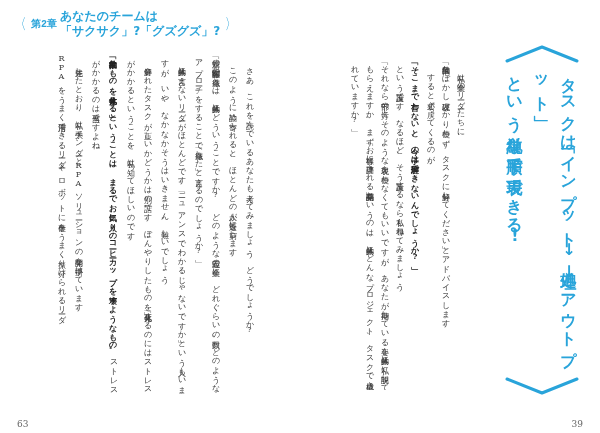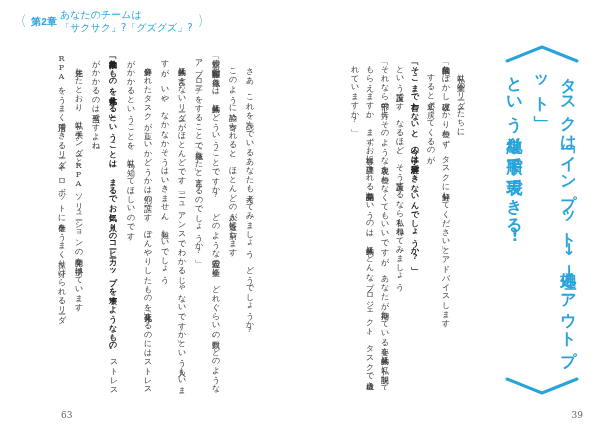--- a/index.html
+++ b/index.html
@@ -24,21 +24,21 @@
   .running-head .bracket{
     font-size:15px;line-height:1;font-weight:400;transform:scaleX(.75);
   }
   .running-head .chapter{
     font-size:10px;font-weight:700;letter-spacing:0;font-family:Liberation Mono, monospace;
   }
   .running-head .head-lines{
     display:flex;flex-direction:column;justify-content:center;line-height:1.25;
   }
   .running-head .head-lines span{
-    font-size:10px;font-weight:400;white-space:nowrap;
+    font-size:12px;font-weight:700;white-space:nowrap;
   }
   
   .section-title{
     position:absolute;right:18px;top:44px;
     width:80px;height:352px;
     display:flex;flex-direction:column;align-items:center;justify-content:space-between;
   }
   .section-title .title-text{
     writing-mode:vertical-rl;text-orientation:upright;
     color:#29a4da;
@@ -63,24 +63,23 @@
   .vbody p.indent{text-indent:1em;}
   .vbody .b{font-weight:700;color:#222;}
   .body-right{
     right:132px;top:60px;height:330px;width:132px;line-height:15px;
   }
   .body-left{
     right:342px;top:54px;height:340px;width:228px;line-height:17px;
   }
   
   .folio{
-    position:absolute;bottom:13px;
+    position:absolute;bottom:4px;
     font-size:9px;color:#666;
     font-family:"DejaVu Serif","Liberation Serif",serif;
-    margin-left:44px;
   }
   .folio-left{left:17px;}
   .folio-right{right:17px;}
 </style>
 </head>
 <body>
 
 <div class="spread">
 
   <div class="running-head">

